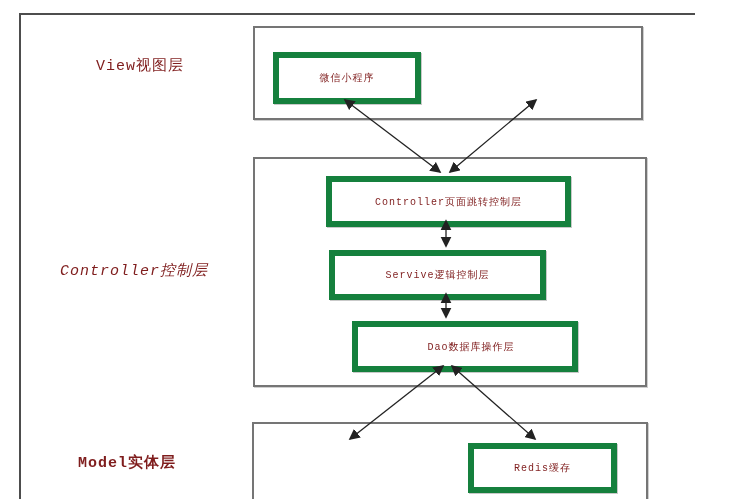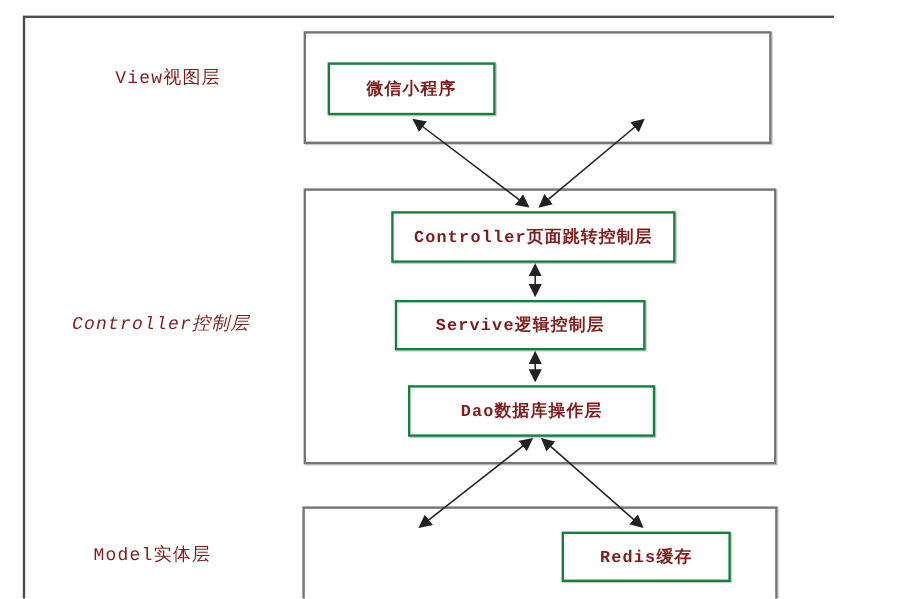--- a/index.html
+++ b/index.html
@@ -27,30 +27,29 @@
     background: transparent;
   }
   .layer-container {
     position: absolute;
     border: 2px solid #757575;
     box-shadow: 1px 1px 0 #cfcfcf;
     background: #ffffff;
   }
   .node-box {
     position: absolute;
-    border: 2px solid #15803d;
+    border: 6px solid #15803d;
     box-shadow: 1px 1px 0 #c9c9c9;
     background: #ffffff;
     display: flex;
     align-items: center;
     justify-content: center;
-    font-size: 14px;
+    font-size: 10px;
     letter-spacing: 1px;
     white-space: nowrap;
-    font-weight: bold;
   }
   .layer-label {
     position: absolute;
     transform: translate(-50%, -50%);
     font-size: 15px;
     letter-spacing: 1px;
     white-space: nowrap;
   }
   svg.arrows {
     position: absolute;
@@ -63,33 +62,33 @@
 </style>
 </head>
 <body>
 
 <div class="canvas">
 
   <div class="outer-frame"></div>
 
   <div class="layer-label" style="left:140px; top:65px;">View视图层</div>
   <div class="layer-label" style="left:134px; top:270px;font-style:italic;">Controller控制层</div>
-  <div class="layer-label" style="left:127px; top:462px;">Model实体层</div>
+  <div class="layer-label" style="left:127px; top:462px;font-weight:bold;">Model实体层</div>
 
   <div class="layer-container" style="left:253px; top:26px; width:386px; height:90px;"></div>
 
   <div class="layer-container" style="left:253px; top:157px; width:390px; height:226px;"></div>
 
   <div class="layer-container" style="left:252px; top:422px; width:392px; height:95px;"></div>
 
   <div class="node-box" style="left:273px; top:52px; width:136px; height:40px;">微信小程序</div>
 
   <div class="node-box" style="left:326px; top:176px; width:233px; height:39px;">Controller页面跳转控制层</div>
   <div class="node-box" style="left:329px; top:250px; width:205px; height:38px;">Servive逻辑控制层</div>
-  <div class="node-box" style="left:340px; top:321px; width:202px; height:39px;">Dao数据库操作层</div>
+  <div class="node-box" style="left:352px; top:321px; width:202px; height:39px;padding-left:12px;">Dao数据库操作层</div>
 
   <div class="node-box" style="left:468px; top:443px; width:137px; height:38px;text-align:center;">Redis缓存</div>
 
   <svg class="arrows" viewBox="0 0 749 499" xmlns="http://www.w3.org/2000/svg">
     <defs>
       <marker id="ah" viewBox="0 0 10 10" refX="8.5" refY="5" markerWidth="8.5" markerHeight="8.5" orient="auto-start-reverse">
         <path d="M0,0 L10,5 L0,10 z" fill="#222222"></path>
       </marker>
     </defs>
     <g stroke="#222222" stroke-width="1.3" fill="none">

